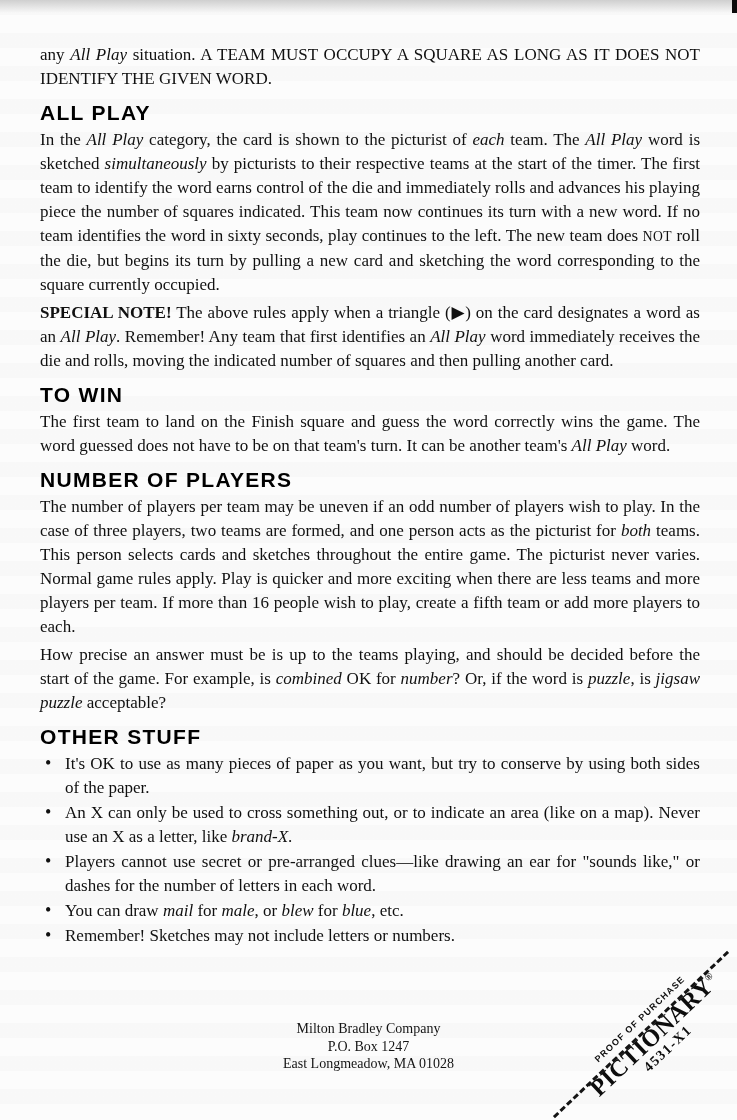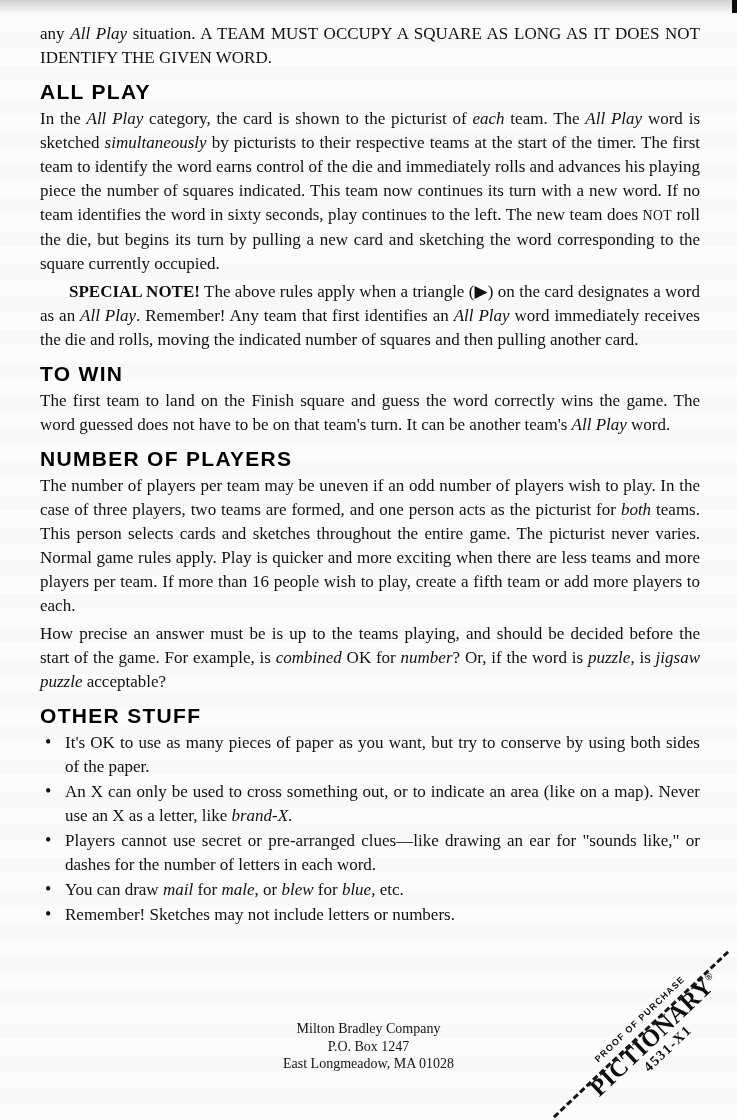--- a/index.html
+++ b/index.html
@@ -4,24 +4,24 @@
 <style>
   html,body { margin:0; padding:0; background:#e9e9e9; }
   .page {
     position:relative; width:737px; height:1120px; overflow:hidden;
     background:
       linear-gradient(180deg, #cfcfcf 0px, rgba(207,207,207,0) 13px),
       repeating-linear-gradient(180deg, rgba(0,0,0,0.014) 0 15px, rgba(0,0,0,0) 15px 33px),
       #fcfcfc;
     font-family:"Liberation Serif", serif; color:#101010;
   }
-  .content { position:absolute; left:40px; top:22px; width:660px; }
+  .content { position:absolute; left:40px; top:43px; width:660px; }
   .para { text-align:justify; font-size:17px; line-height:24px; margin:0 0 4px; }
   .para i { font-style:italic; }
-  .para b { font-weight:700;margin-left:29px; }
+  .para b { font-weight:700; }
   .sc { font-size:0.8em; letter-spacing:0.4px; }
   h2.sec-heading {
     font-family:"Liberation Sans", sans-serif; font-size:21px; line-height:22px;
     font-weight:700; letter-spacing:1.3px; color:#000; margin:11px 0 4px;
   }
   ul.bullets { list-style:none; margin:2px 0 0; padding:0 0 0 5px; }
   ul.bullets li {
     position:relative; padding-left:20px; text-align:justify;
     font-size:17px; line-height:24px; margin:0 0 1px;
   }

